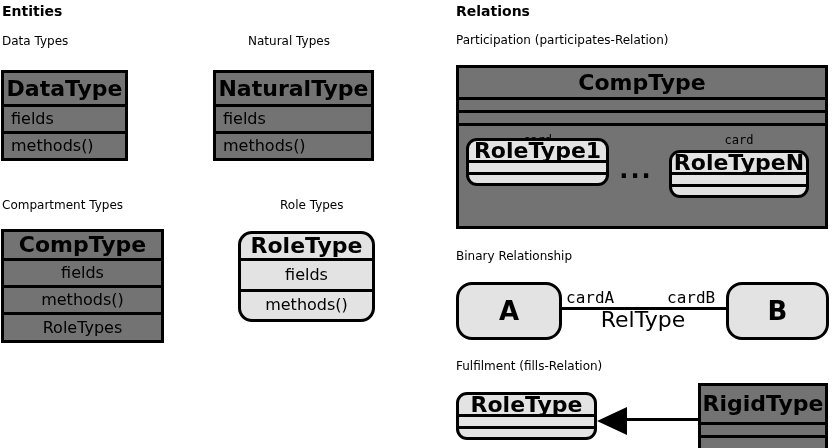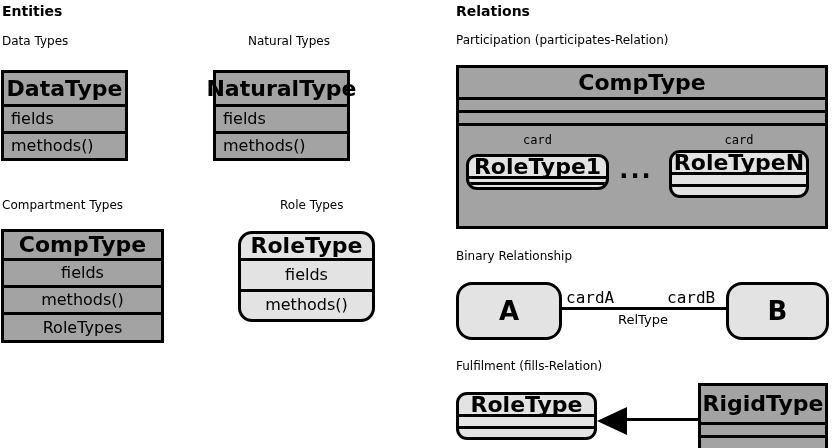--- a/index.html
+++ b/index.html
@@ -8,21 +8,21 @@
     width:834px;height:448px;overflow:hidden;position:relative;
     background:#fff;color:#000;
     font-family:"DejaVu Sans", sans-serif;
   }
   .heading{position:absolute;font-weight:bold;font-size:14px;line-height:18px;white-space:nowrap;}
   .label{position:absolute;font-size:12px;line-height:20px;white-space:nowrap;}
 
   
   .class-box{
     position:absolute;box-sizing:border-box;border:3px solid var(--stroke);
-    background:#a3a3a3;display:flex;flex-direction:column;
+    background:#737373;display:flex;flex-direction:column;
   }
   .hdr{
     font-weight:bold;font-size:22px;line-height:1;
     display:flex;align-items:center;box-sizing:border-box;white-space:nowrap;
   }
   .row{
     border-top:3px solid var(--stroke);
     display:flex;align-items:center;font-size:16px;line-height:1;
     box-sizing:border-box;white-space:nowrap;
   }
@@ -57,42 +57,42 @@
     position:absolute;box-sizing:border-box;border:3px solid var(--stroke);
     border-radius:16px;background:var(--role-fill);
     display:flex;align-items:center;justify-content:center;
     font-weight:bold;font-size:26px;
   }
   .hline{position:absolute;height:3px;background:var(--stroke);}
   .mono{
     position:absolute;font-family:"DejaVu Sans Mono", monospace;
     font-size:16px;line-height:16px;white-space:nowrap;
   }
-  .relname{position:absolute;font-size:13px;line-height:17px;text-align:center;}
+  .relname{position:absolute;font-size:22px;line-height:17px;text-align:center;}
   .tri{
     position:absolute;width:0;height:0;
     border-top:14px solid transparent;border-bottom:14px solid transparent;
     border-right:30px solid var(--stroke);
   }
 </style>
 </head>
 <body style="background: rgb(255, 255, 255);">
 
 <div class="heading" style="left:2px;top:2px">Entities</div>
 
 <div class="label" style="left:2px;top:31px">Data Types</div>
 <div class="label" style="left:248px;top:31px">Natural Types</div>
 
 <div class="class-box" style="left:1px;top:70px;width:127px;height:91px">
   <div class="hdr just-c" style="flex:0 0 31px">DataType</div>
   <div class="row just-l" style="flex:1">fields</div>
   <div class="row just-l" style="flex:1">methods()</div>
 </div>
 
-<div class="class-box" style="left:213px;top:70px;width:137px;height:91px">
+<div class="class-box" style="left:213px;top:70px;width:161px;height:91px">
   <div class="hdr just-c" style="flex:0 0 31px">NaturalType</div>
   <div class="row just-l" style="flex:1">fields</div>
   <div class="row just-l" style="flex:1">methods()</div>
 </div>
 
 <div class="label" style="left:2px;top:195px">Compartment Types</div>
 <div class="label" style="left:280px;top:195px">Role Types</div>
 
 <div class="class-box" style="left:1px;top:229px;width:163px;height:114px">
   <div class="hdr just-c" style="flex:0 0 26px">CompType</div>
@@ -110,21 +110,21 @@
 <div class="heading" style="left:456px;top:2px">Relations</div>
 
 <div class="label" style="left:456px;top:30px">Participation (participates-Relation)</div>
 
 <div class="class-box" style="left:456px;top:65px;width:372px;height:164px">
   <div class="hdr just-c" style="flex:0 0 29px">CompType</div>
   <div class="row" style="flex:0 0 13px"></div>
   <div class="row" style="flex:0 0 13px"></div>
   <div class="row main-area">
     <div class="cardlbl" style="left:7px;top:6px;width:143px">card</div>
-    <div class="mini" style="left:7px;top:28px;width:143px;height:36px">
+    <div class="mini" style="left:7px;top:12px;width:143px;height:48px">
       <div class="mhdr">RoleType1</div>
       <div class="mrow"></div>
       <div class="mrow"></div>
     </div>
     <div class="ellipsis" style="left:152px;top:32px;width:50px">...</div>
     <div class="cardlbl" style="left:210px;top:6px;width:140px">card</div>
     <div class="mini" style="left:210px;top:24px;width:140px;height:48px">
       <div class="mhdr">RoleTypeN</div>
       <div class="mrow"></div>
       <div class="mrow"></div>

